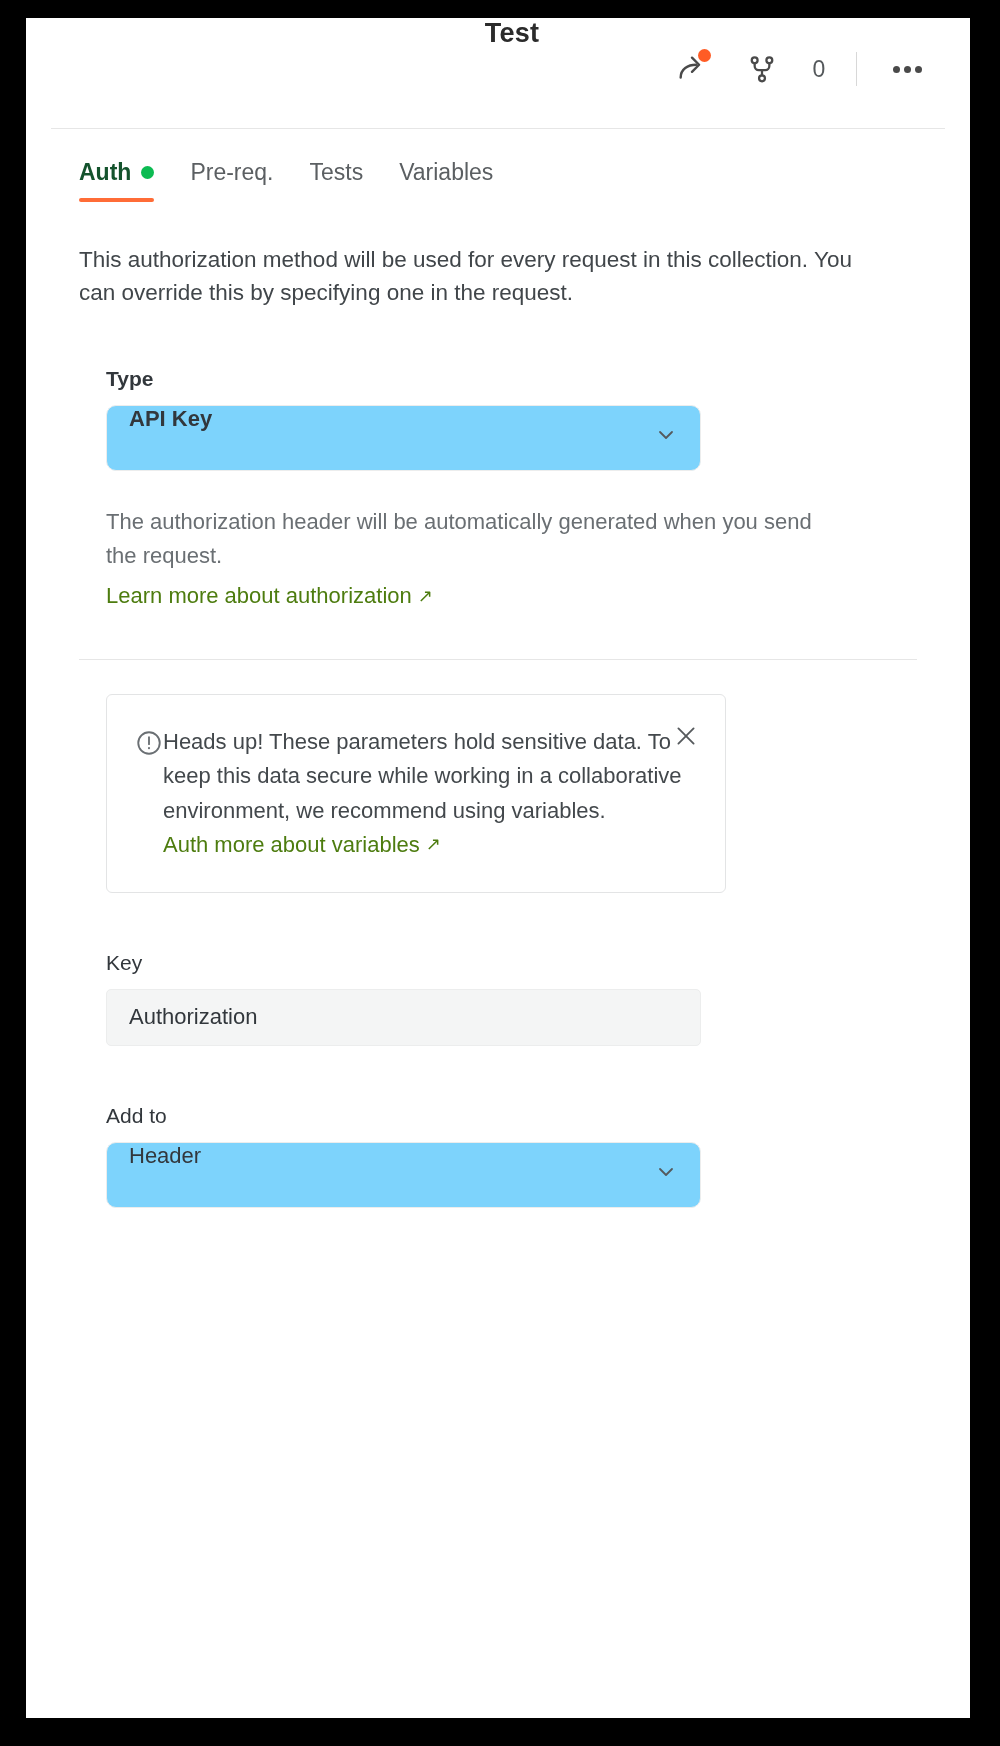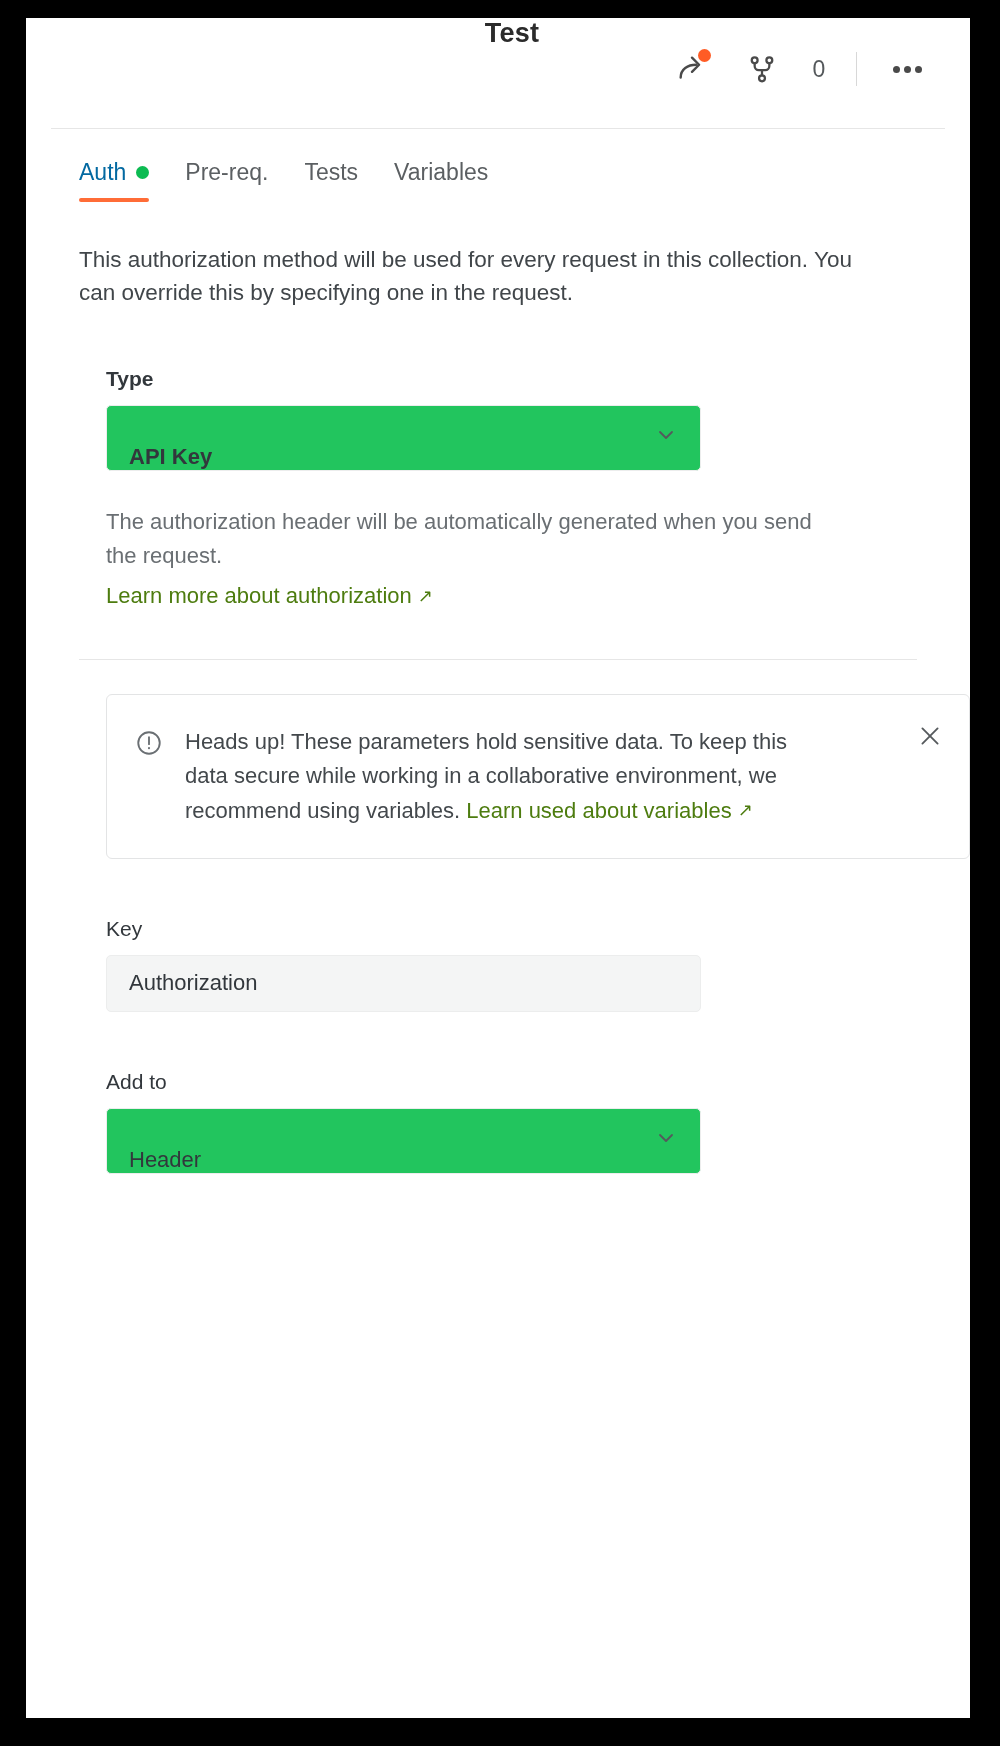--- a/index.html
+++ b/index.html
@@ -114,22 +114,22 @@
     font-size: 23px;
     color: #5b5f62;
     padding-bottom: 16px;
     position: relative;
     display: flex;
     align-items: center;
     gap: 10px;
     white-space: nowrap;
   }
   .tab.active {
-    color: #0369a1;
-    font-weight: normal;
+    color: #14532d;
+    font-weight: bold;
   }
   .tab.active::after {
     content: "";
     position: absolute;
     left: 0; right: 0;
     bottom: 0;
     height: 4px;
     background: #ff6c37;
     border-radius: 2px;
   }
@@ -163,25 +163,25 @@
     font-weight: bold;
     margin-left: 27px;
   }
   .field-label.plain {
     font-weight: normal;
   }
   .select-box {
     margin-left: 27px;
     width: 595px;
     height: 66px;
-    background: #22c55e;
+    background: #7dd3fc;
     border: 1px solid #eceded;
-    border-radius: 5px;
-    display: flex;
-    align-items: flex-end;
+    border-radius: 10px;
+    display: flex;
+    align-items: flex-start;
     padding: 0 22px;
     box-sizing: border-box;
     color: #32373c;
     font-size: 22px;
     font-weight: bold;
     position: relative;
   }
   .select-box.normal { font-weight: normal; }
   .chev {
     position: absolute;
@@ -214,27 +214,26 @@
   }
 
   .hr {
     margin: 50px 28px 0 28px;
     border-top: 1px solid #e6e6e6;
   }
 
   
   .callout {
     margin: 34px 28px 0 55px;
-    width: 864px;
+    width: 620px;
     box-sizing: border-box;
     border: 1px solid #e3e4e5;
     border-radius: 6px;
     padding: 30px 28px 30px 28px;
     display: flex;
-    gap: 22px;
     position: relative;
     background: #fff;
   }
   .callout-icon {
     flex: 0 0 auto;
     margin-top: 4px;
     color: #6a6f73;
   }
   .callout-text {
     font-size: 22px;
@@ -373,21 +372,21 @@
       <div class="callout">
         <span class="callout-icon">
           <svg width="28" height="28" viewBox="0 0 24 24" fill="none" stroke="currentColor" stroke-width="1.6" stroke-linecap="round">
             <circle cx="12" cy="12" r="9.2"></circle>
             <line x1="12" y1="7" x2="12" y2="13"></line>
             <circle cx="12" cy="16.4" r="0.9" fill="currentColor" stroke="none"></circle>
           </svg>
         </span>
         <div class="callout-text">
           <span>Heads up! These parameters hold sensitive data. To keep this data secure while working in a collaborative environment, we recommend using variables. </span><a class="link" href="#">
-              <span>Learn used about variables</span>
+              <span>Auth more about variables</span>
               <span class="ext">↗</span>
             </a>
         </div>
         <span class="callout-close">
           <svg width="26" height="26" viewBox="0 0 24 24" fill="none" stroke="currentColor" stroke-width="1.7" stroke-linecap="round">
             <line x1="5" y1="5" x2="19" y2="19"></line>
             <line x1="19" y1="5" x2="5" y2="19"></line>
           </svg>
         </span>
       </div>

